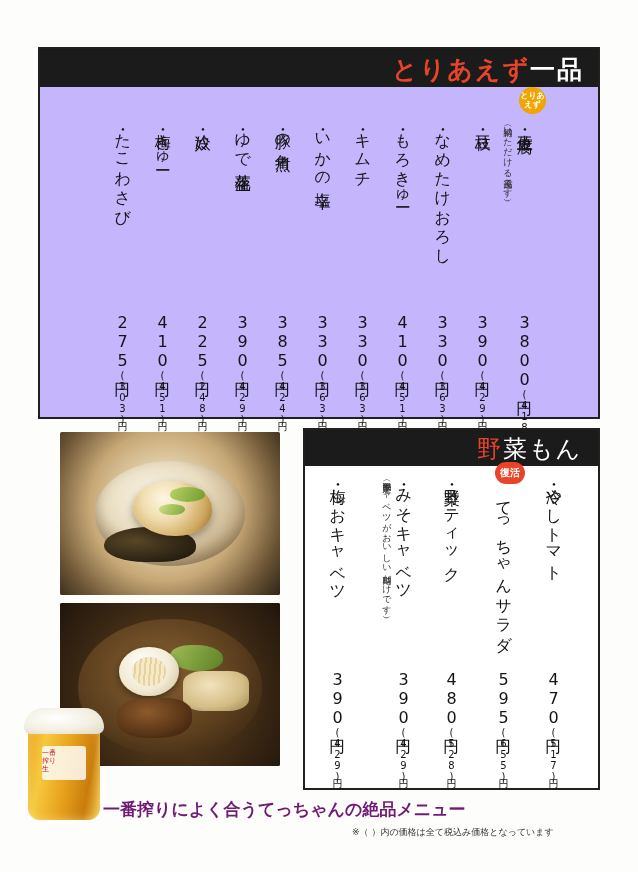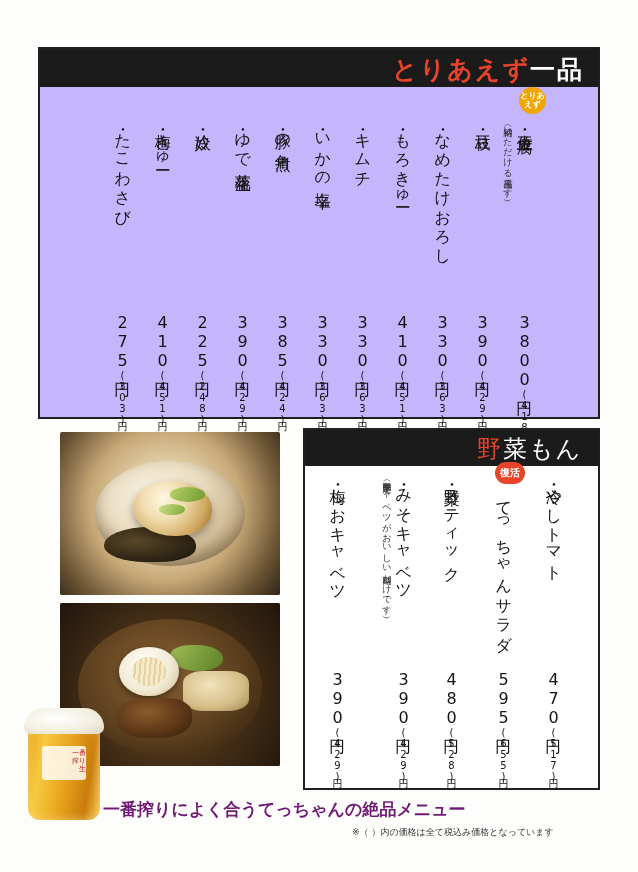--- a/index.html
+++ b/index.html
@@ -281,21 +281,21 @@
   }
   .beer .label {
     position: absolute;
     left: 20px; top: 38px;
     width: 44px; height: 34px;
     background: rgba(255,255,255,.82);
     border-radius: 3px;
     font-size: 7px;
     color: #b3121b;
     font-family: "DejaVu Sans", sans-serif;
-    text-align: right;
+    text-align: left;
     line-height: 1.15;
     padding-top: 3px;
     box-sizing: border-box;
   }
 
   
   .footer-text {
     position: absolute;
     left: 103px;
     top: 798px;

